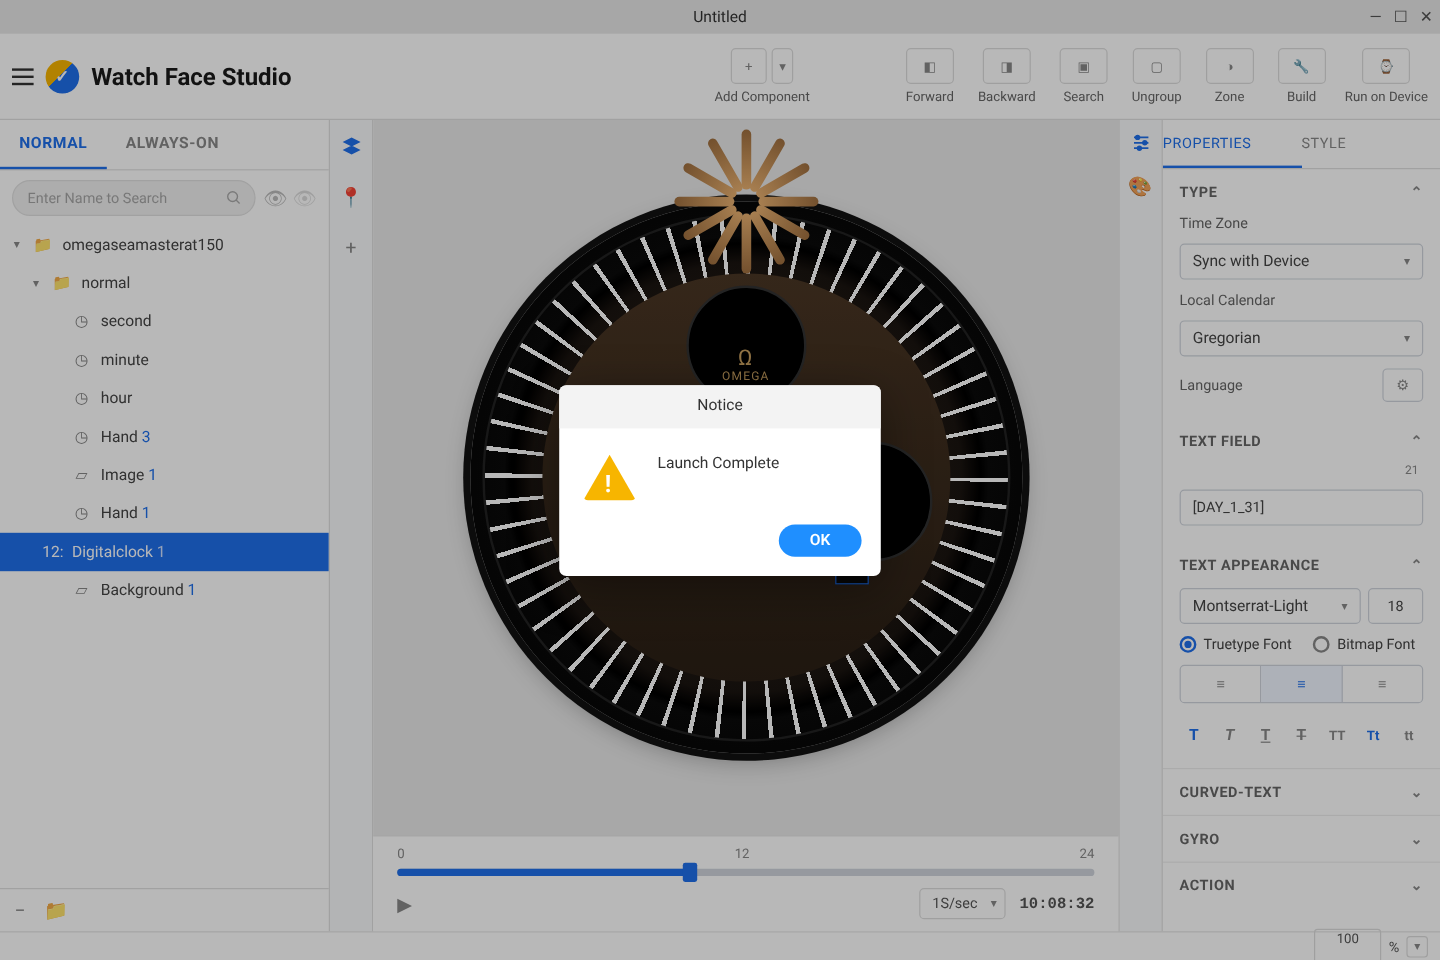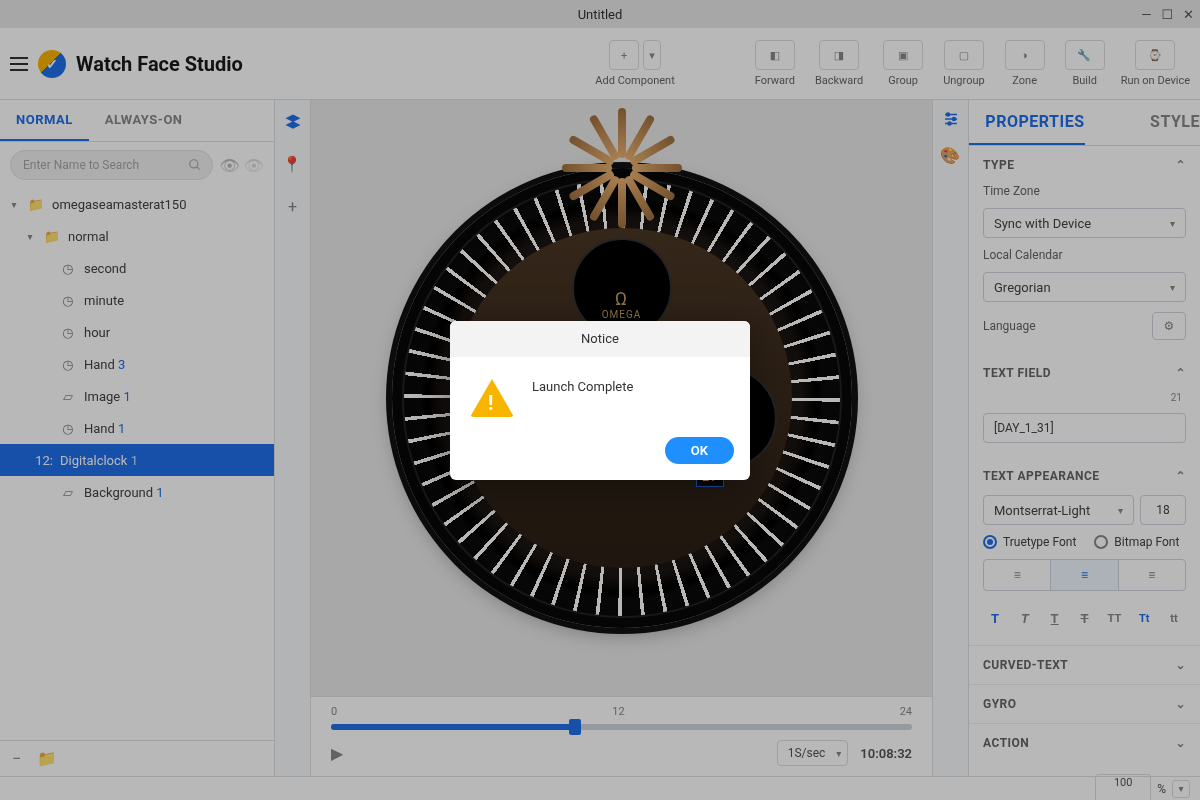--- a/index.html
+++ b/index.html
@@ -69,29 +69,29 @@
 
 .timeline{ height:80px; background:#fff; border-top:1px solid #e0e0e0; padding:8px 20px 4px 20px; position:relative; }
 .timeline .axis{ display:flex; justify-content:space-between; font-size:11px; color:#888; margin-bottom:6px;}
 .timeline .track{ height:6px; background:#d0d5dd; border-radius:3px; position:relative;}
 .timeline .fill{ position:absolute; left:0; top:0; height:6px; background:#1f6feb; border-radius:3px; }
 .timeline .thumb{ position:absolute; top:-5px; width:12px; height:16px; background:#1f6feb; border-radius:2px;}
 .timeline .controls{ display:flex; align-items:center; gap:12px; margin-top:10px;}
 .timeline .play{color:#888;cursor:pointer;}
 .timeline .speed{ margin-left:auto; height:26px; border:1px solid #ddd; border-radius:4px; padding:0 22px 0 10px; font-size:12px; color:#555; display:flex; align-items:center; position:relative;}
 .timeline .speed::after{content:"▾"; position:absolute; right:6px; font-size:10px; color:#888;}
-.timeline .clock{ font-size:13px; color:#555; font-weight:600;}
+.timeline .clock{ font-size:13px; color:#555; font-weight:600;font-family:Liberation Mono, monospace;}
 
 
 .rtoolstrip{ width:36px; background:#f9fafb; border-left:1px solid #e0e0e0; display:flex; flex-direction:column; align-items:center; padding-top:10px; gap:18px; color:#888;}
 
 
 .props { width:232px; background:#fff; border-left:1px solid #e0e0e0; overflow-y:auto; font-size:12px; color:#444;}
 .props .tabs{ display:flex; border-bottom:1px solid #e0e0e0;}
-.props .ptab{ flex:1; text-align:right; padding:12px 0; font-size:16px; font-weight:700; color:#888; cursor:pointer; letter-spacing:.5px;}
+.props .ptab{ flex:1; text-align:left; padding:12px 0; font-size:12px; font-weight:400; color:#888; cursor:pointer; letter-spacing:.5px;}
 .props .ptab.active{ color:#1f6feb; border-bottom:2px solid #1f6feb;}
 .section-head{ display:flex; align-items:center; justify-content:space-between; padding:12px 14px; font-weight:700; color:#666; letter-spacing:.5px; font-size:12px; cursor:pointer;}
 .section-head .chev{color:#888; font-size:12px;}
 .section-body{ padding:0 14px 14px 14px; display:flex; flex-direction:column; gap:10px;}
 .plabel{font-size:12px;color:#666;}
 .pselect{ height:30px; border:1px solid #d0d5dd; border-radius:4px; padding:0 10px; display:flex; align-items:center; justify-content:space-between; color:#444; background:#fff; cursor:pointer; font-size:13px;}
 .pselect .chev{color:#888;font-size:10px;}
 .prow{display:flex;align-items:center;justify-content:space-between;}
 .gearbtn{width:34px;height:28px;border:1px solid #d0d5dd;border-radius:4px;display:flex;align-items:center;justify-content:center;color:#888;cursor:pointer;}
 .pinput{height:30px;border:1px solid #d0d5dd;border-radius:4px;padding:0 10px;display:flex;align-items:center;color:#444;background:#fff;}
@@ -112,21 +112,21 @@
 .fmt.active{color:#1f6feb;}
 .sect-collapsed{border-top:1px solid #eee;}
 
 
 .statusbar{ height:24px; background:#fff; border-top:1px solid #e0e0e0; display:flex; align-items:center; justify-content:flex-end; padding:0 10px; gap:6px; font-size:12px; color:#555;}
 .zoominput{width:56px;height:30px;border:1px solid #ddd;border-radius:3px;text-align:center;font-size:11px;line-height:16px;}
 .zoombtn{width:18px;height:18px;border:1px solid #ddd;border-radius:3px;display:flex;align-items:center;justify-content:center;cursor:pointer;color:#888;font-size:10px;}
 
 
 .overlay { position:absolute; inset:0; background:rgba(0,0,0,0.28); display:flex; align-items:center; justify-content:center; z-index:50;}
-.dialog{ width:300px; background:#fff; border-radius:6px; box-shadow:0 10px 40px rgba(0,0,0,.4); overflow:hidden;}
+.dialog{ width:268px; background:#fff; border-radius:6px; box-shadow:0 10px 40px rgba(0,0,0,.4); overflow:hidden;}
 .dialog-head{ height:36px; background:#f3f3f3; display:flex; align-items:center; justify-content:center; font-size:13px; color:#333;}
 .dialog-body{ padding:18px 20px 10px 20px; display:flex; gap:18px; align-items:flex-start;}
 .warn-tri{ width:0;height:0;border-left:22px solid transparent;border-right:22px solid transparent;border-bottom:38px solid #f7b500;position:relative;border-radius:4px;margin-top:4px;}
 .warn-tri::after{content:"!";position:absolute;left:-4px;top:12px;color:#fff;font-weight:700;font-size:20px;}
 .dialog-msg{font-size:13px;color:#333;padding-top:4px;}
 .dialog-foot{ padding:10px 16px 16px 16px; display:flex; justify-content:flex-end;}
 .okbtn{ background:#1f8fff; color:#fff; border:none; border-radius:16px; padding:6px 26px; font-size:13px; cursor:pointer; font-weight:600;}
 
 svg{display:block;}
 </style>
@@ -168,21 +168,21 @@
   <div class="tool-group">
     <div class="icon-box">◧</div>
     <span>Forward</span>
   </div>
   <div class="tool-group">
     <div class="icon-box">◨</div>
     <span>Backward</span>
   </div>
   <div class="tool-group">
     <div class="icon-box">▣</div>
-    <span>Group</span>
+    <span>Search</span>
   </div>
   <div class="tool-group">
     <div class="icon-box">▢</div>
     <span>Ungroup</span>
   </div>
   <div class="tool-group">
     <div class="icon-box">◑</div>
     <span>Zone</span>
   </div>
 

